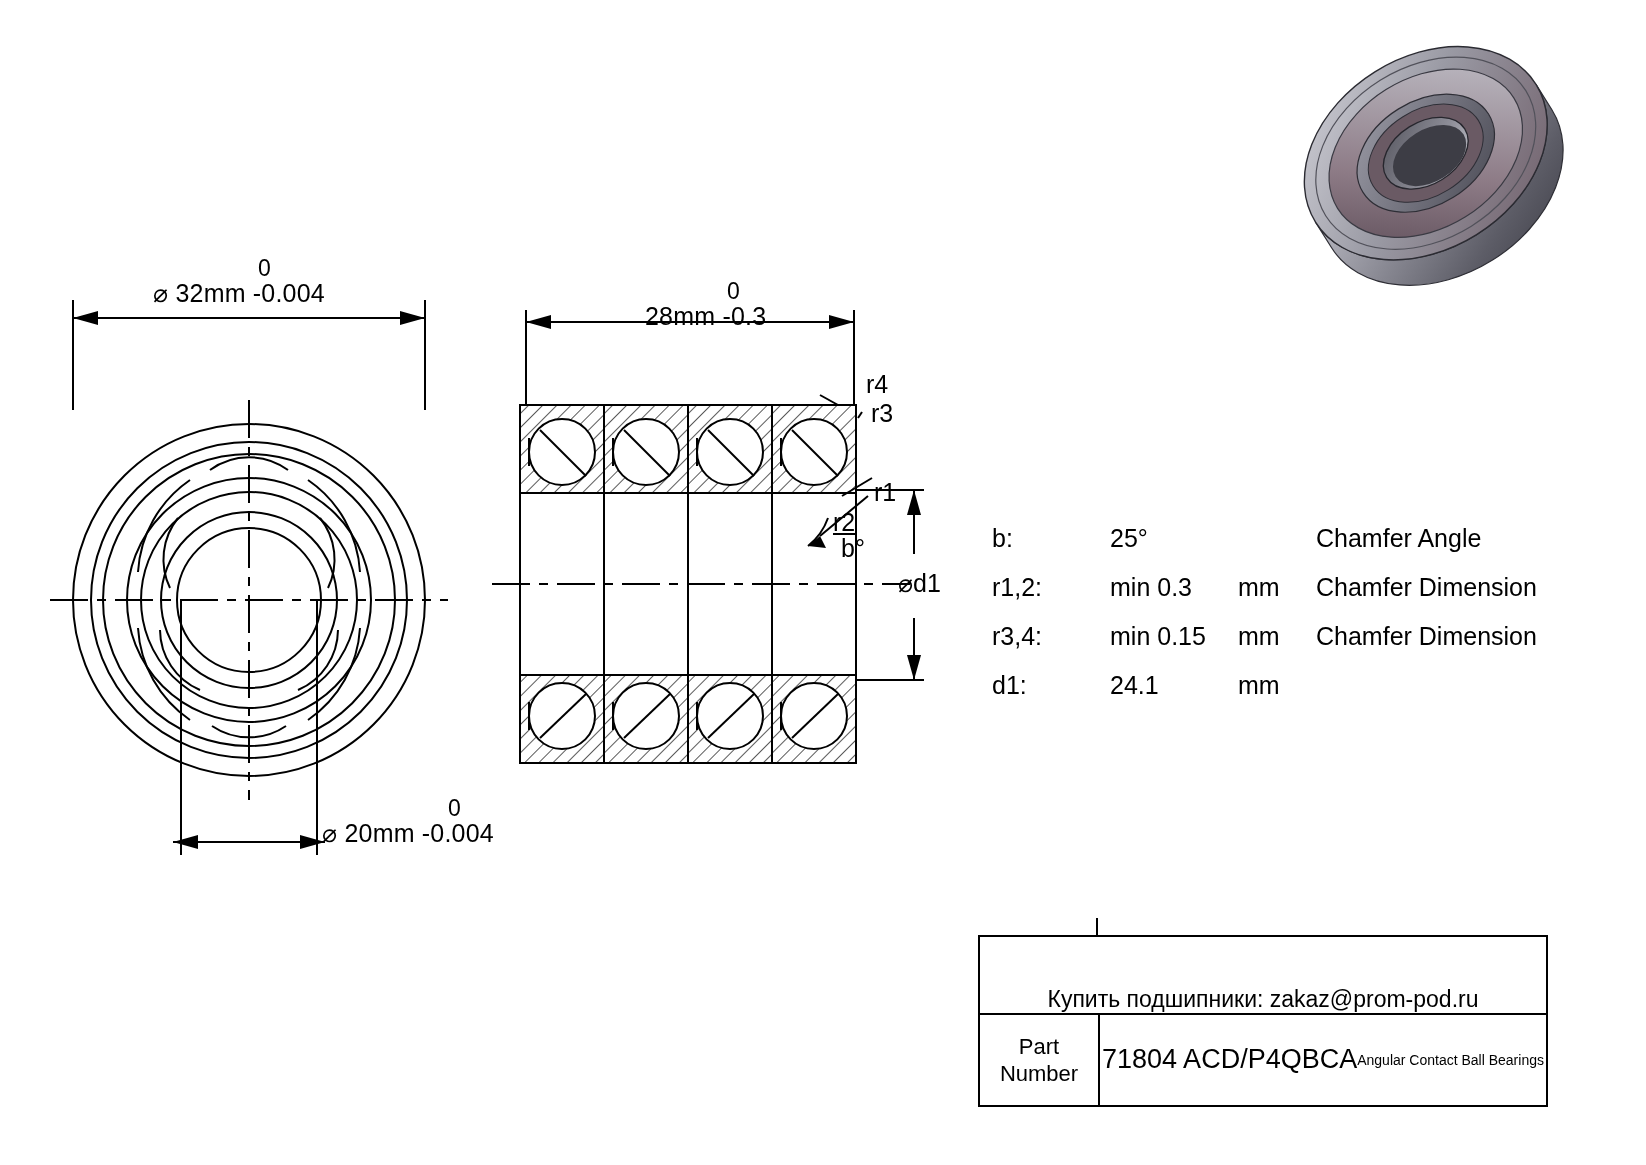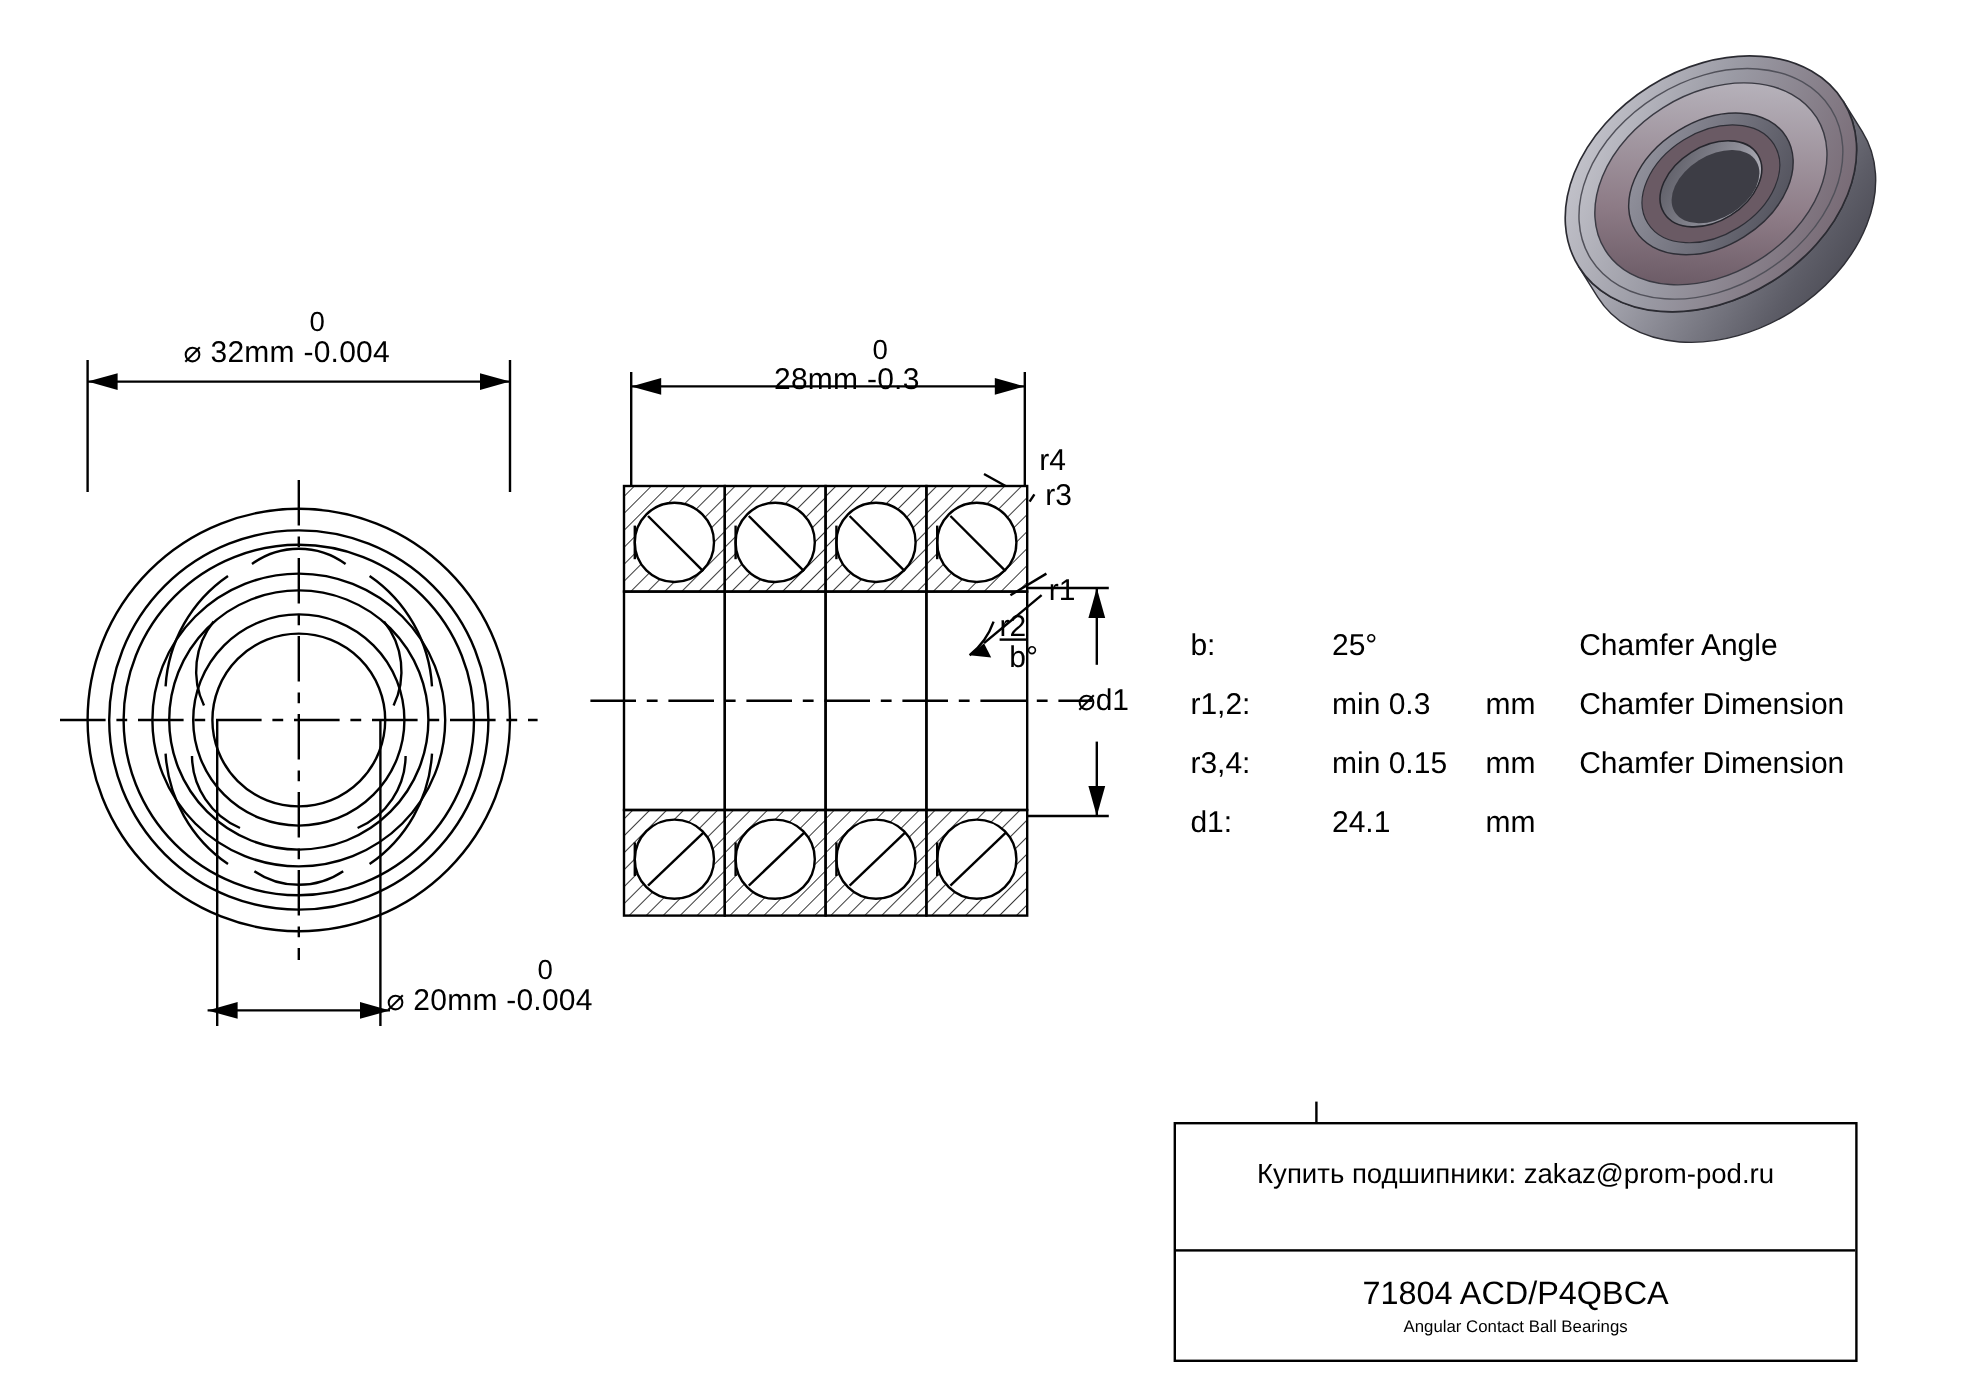--- a/index.html
+++ b/index.html
@@ -75,23 +75,22 @@
     left: 978px;
     top: 935px;
     width: 570px;
     border: 2px solid #000;
     box-sizing: border-box;
   }
   #title-block .tb-top {
     height: 76px;
     border-bottom: 2px solid #000;
     display: flex;
-    align-items: flex-start;
+    align-items: flex-end;
     justify-content: center;
-    margin-top: 28px;
   }
   #title-block .tb-top span {
     font-size: 23px;
   }
   #title-block .tb-bottom {
     height: 90px;
     display: flex;
   }
   #title-block .tb-left {
     width: 118px;
@@ -100,21 +99,21 @@
     display: flex;
     flex-direction: column;
     align-items: center;
     justify-content: center;
     font-size: 22px;
     line-height: 1.25;
   }
   #title-block .tb-right {
     flex: 1 1 auto;
     display: flex;
-    flex-direction: column;
+    flex-direction: row;
     align-items: center;
     justify-content: center;
     line-height: 1.3;
   }
   #title-block .part-no {
     font-size: 27px;
   }
   #title-block .part-desc {
     font-size: 14px;
   }
@@ -376,20 +375,24 @@
       <div class="c-unit">mm</div>
     </div>
   </div>
 
   <div id="tb-tick"></div>
   <div id="title-block">
     <div class="tb-top">
       <span>Купить подшипники: zakaz@prom-pod.ru</span>
     </div>
     <div class="tb-bottom">
+      <div class="tb-left">
+        <span>Part</span>
+        <span>Number</span>
+      </div>
       <div class="tb-right">
         <div class="part-no">71804 ACD/P4QBCA</div>
         <div class="part-desc">Angular Contact Ball Bearings</div>
       </div>
     </div>
   </div>
 
 </div>
 
 </body></html>

